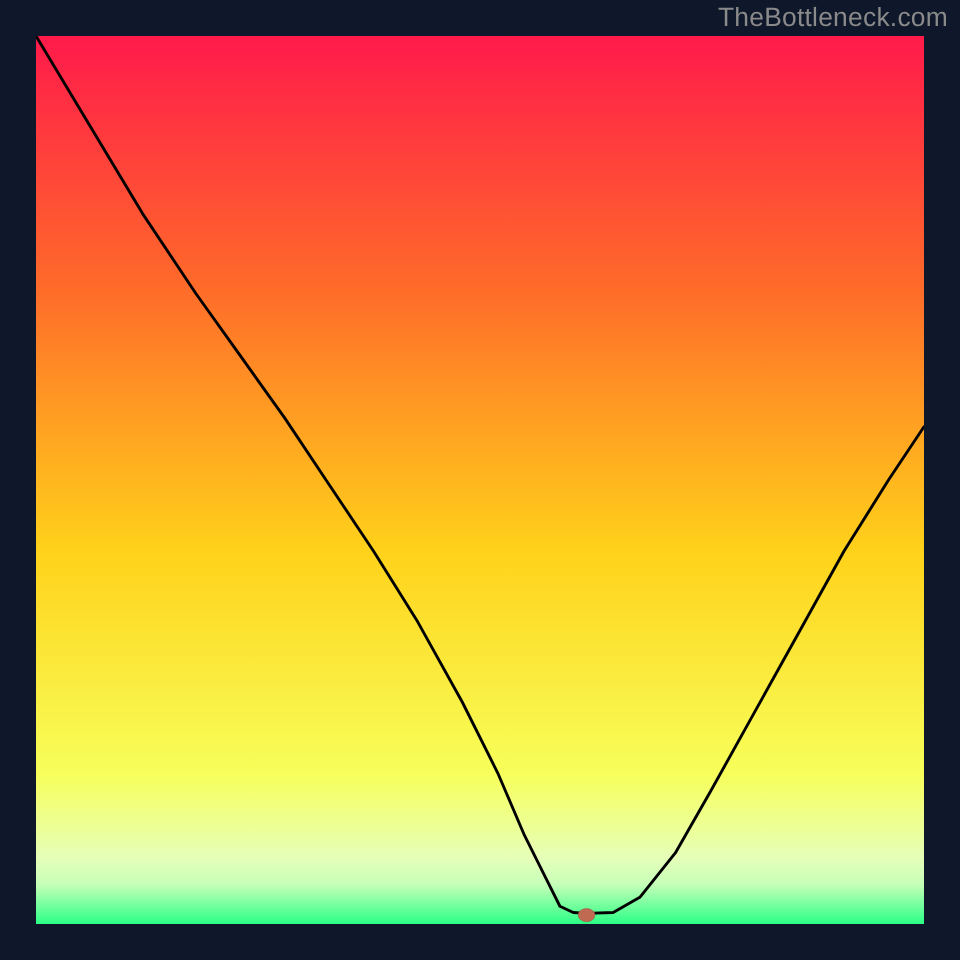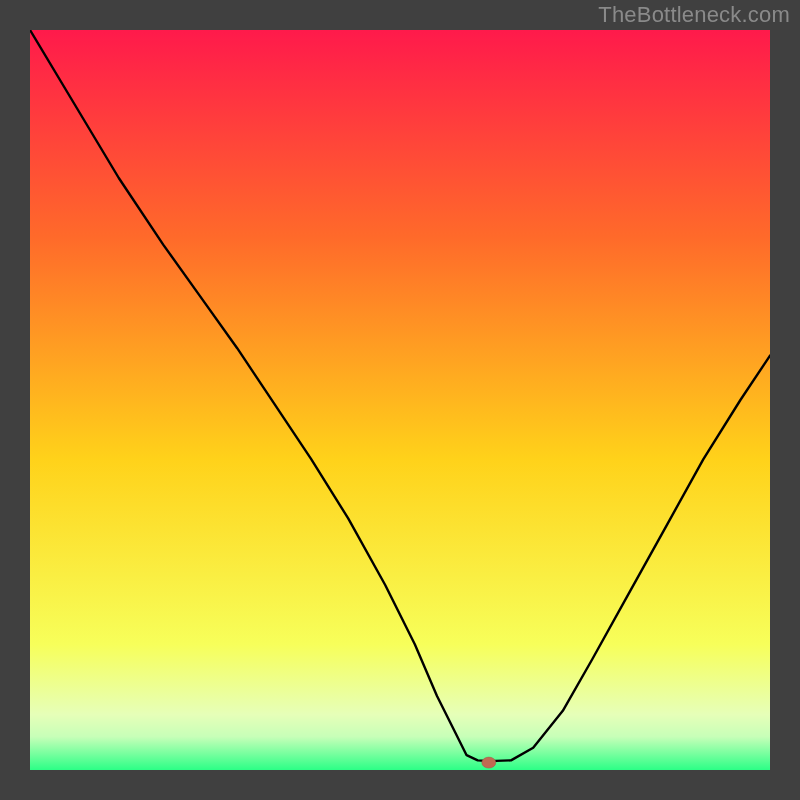--- a/index.html
+++ b/index.html
@@ -10,21 +10,21 @@
     background: #000;
     overflow: hidden;
     font-family: Arial, Helvetica, sans-serif;
   }
   .frame {
     position: absolute;
     left: 0;
     top: 0;
     width: 800px;
     height: 800px;
-    background: #404040;
+    background: #0f172a;
   }
   .watermark {
     position: absolute;
     top: 2px;
     right: 10px;
     color: #8a8a8a;
     font-size: 22px;
     font-weight: 500;
     letter-spacing: 0.2px;
     user-select: none;

